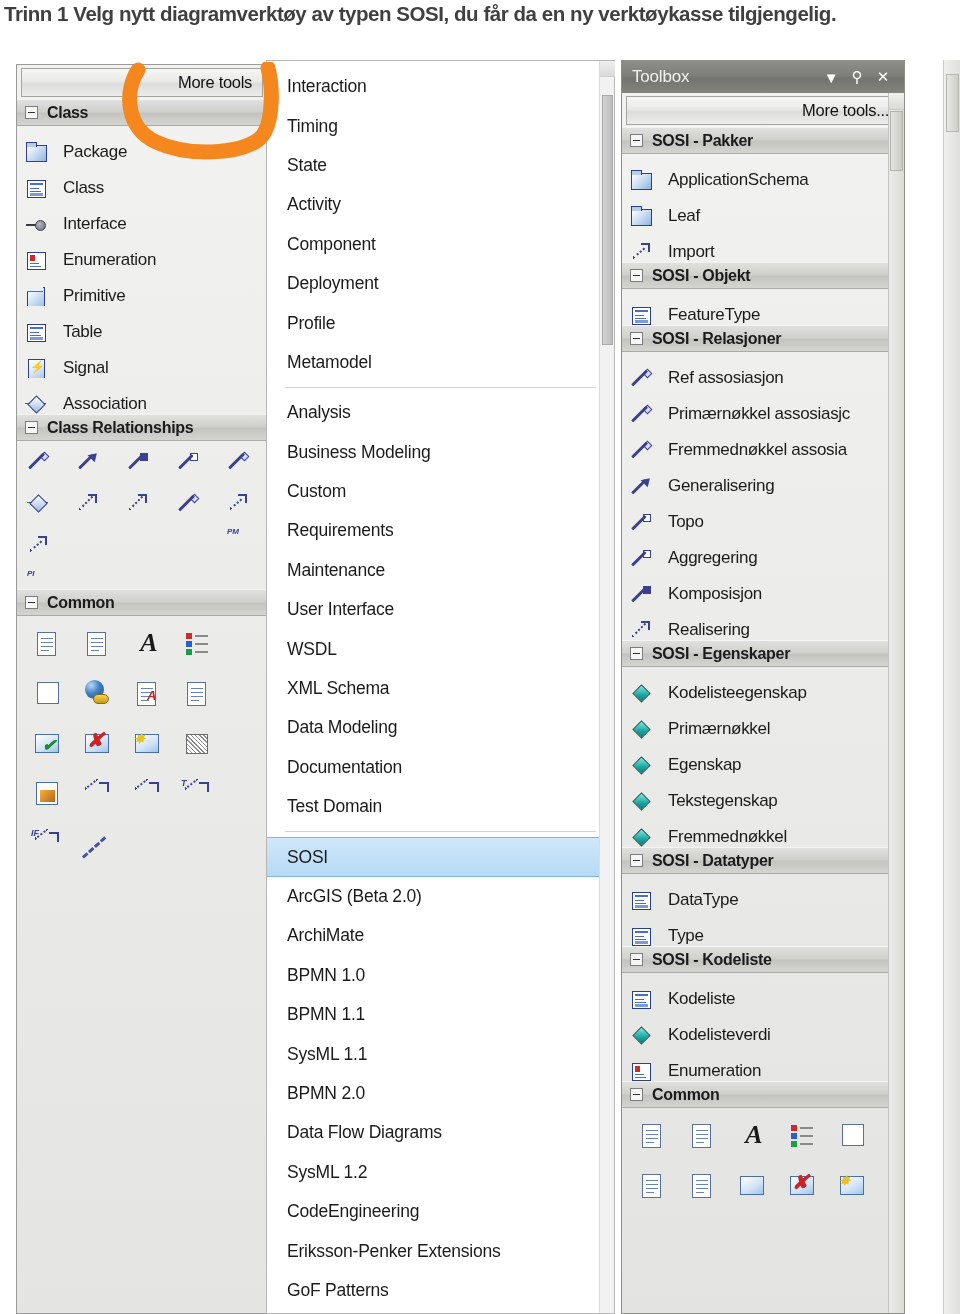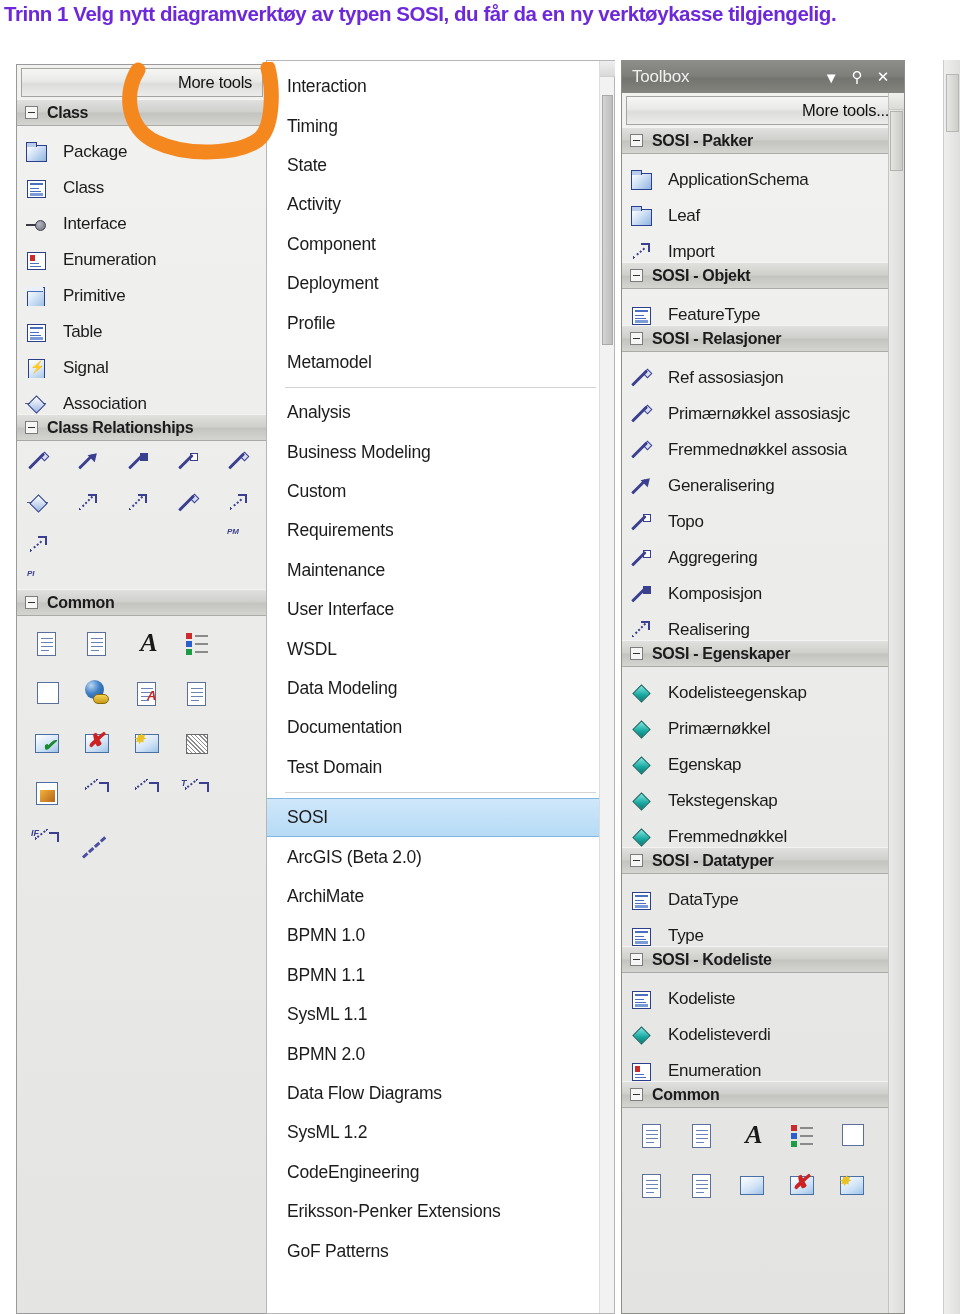--- a/index.html
+++ b/index.html
@@ -12,21 +12,21 @@
   }
   #root { position: relative; width: 960px; height: 1314px; }
 
   
   .caption {
     position: absolute;
     left: 4px; top: 2px;
     width: 952px;
     font-size: 20.5px;
     font-weight: bold;
-    color: #6d28d9;
+    color: #404040;
     letter-spacing: -0.45px;
     white-space: nowrap;
     font-family: "Liberation Sans", sans-serif;
   }
 
   
   .panel {
     position: absolute;
     background: linear-gradient(to bottom,#f2f2f0 0%, #ececeb 40%, #e4e4e2 100%);
     border: 1px solid #9a9a9a;
@@ -573,20 +573,21 @@
         <div class="menu-item">Profile</div>
         <div class="menu-item">Metamodel</div>
         <div class="menu-sep"></div>
         <div class="menu-item">Analysis</div>
         <div class="menu-item">Business Modeling</div>
         <div class="menu-item">Custom</div>
         <div class="menu-item">Requirements</div>
         <div class="menu-item">Maintenance</div>
         <div class="menu-item">User Interface</div>
         <div class="menu-item">WSDL</div>
+        <div class="menu-item">XML Schema</div>
         <div class="menu-item">Data Modeling</div>
         <div class="menu-item">Documentation</div>
         <div class="menu-item">Test Domain</div>
         <div class="menu-sep"></div>
         <div class="menu-item selected">SOSI</div>
         <div class="menu-item">ArcGIS (Beta 2.0)</div>
         <div class="menu-item">ArchiMate</div>
         <div class="menu-item">BPMN 1.0</div>
         <div class="menu-item">BPMN 1.1</div>
         <div class="menu-item">SysML 1.1</div>

